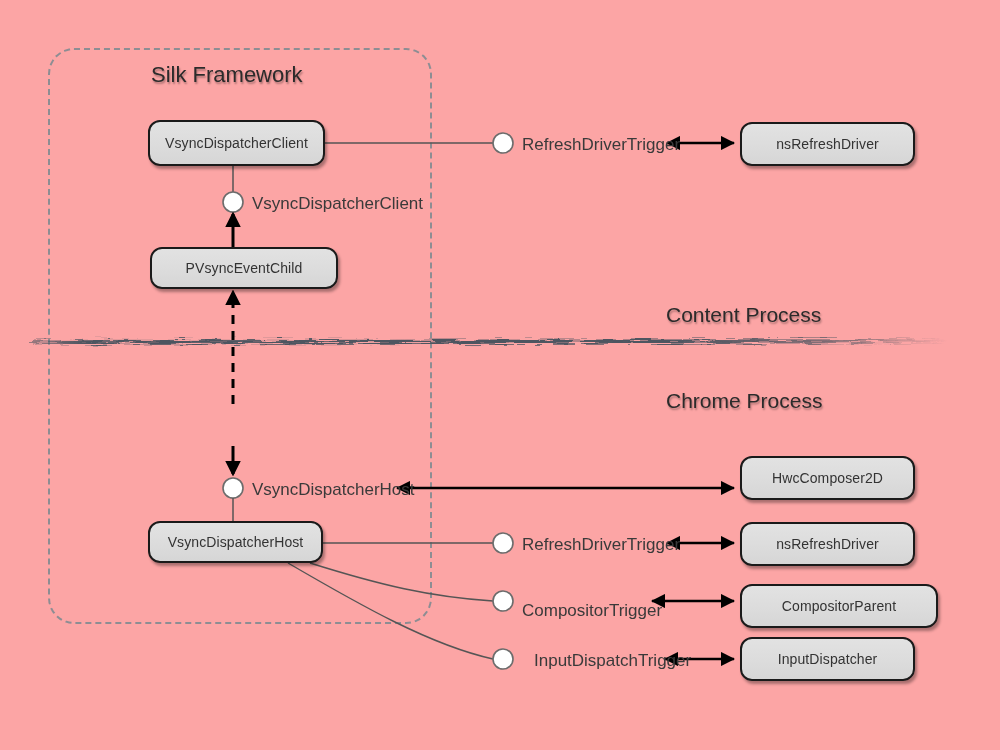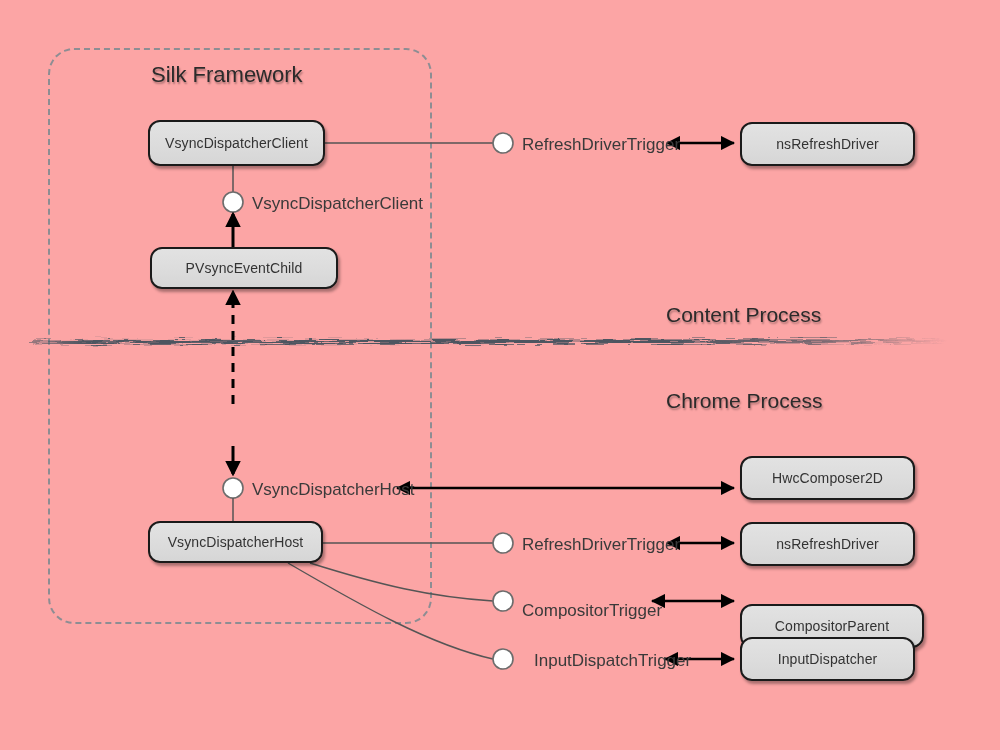--- a/index.html
+++ b/index.html
@@ -177,21 +177,21 @@
   </div>
 
   <div class="node" style="left:148px; top:521px; width:175px; height:42px;">
     <span>VsyncDispatcherHost</span>
   </div>
 
   <div class="node" style="left:740px; top:522px; width:175px; height:44px;">
     <span>nsRefreshDriver</span>
   </div>
 
-  <div class="node" style="left:740px; top:604px; width:184px; height:44px;justify-content:center;">
+  <div class="node" style="left:740px; top:584px; width:198px; height:44px;justify-content:center;">
     <span>CompositorParent</span>
   </div>
 
   <div class="node" style="left:740px; top:637px; width:175px; height:44px;">
     <span>InputDispatcher</span>
   </div>
 
   <div class="label" style="left:522px; top:135px;">RefreshDriverTrigger</div>
 
   <div class="label" style="left:252px; top:194px;">VsyncDispatcherClient</div>

